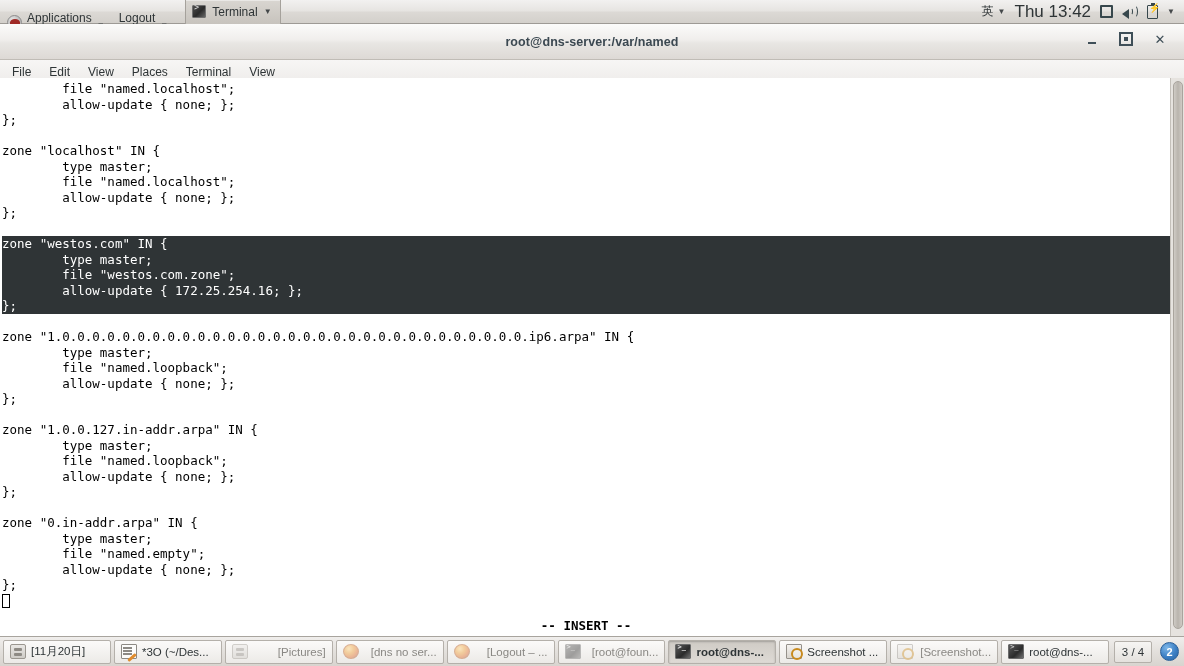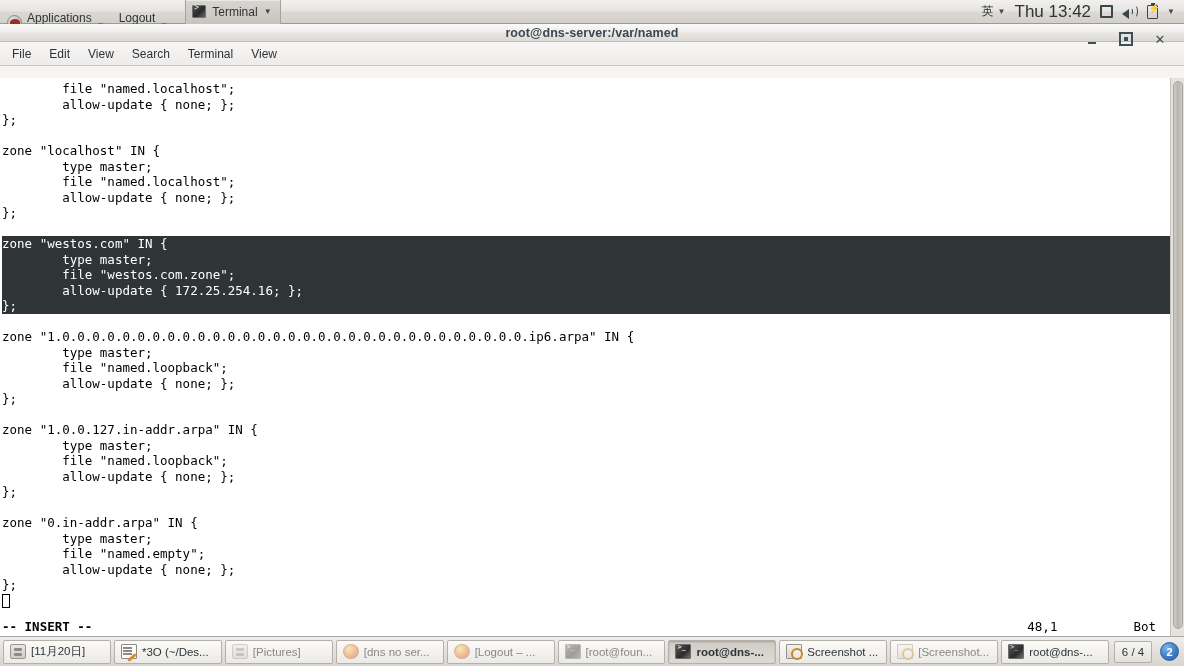--- a/index.html
+++ b/index.html
@@ -95,21 +95,21 @@
     font-size: 9px; color: #37474c; line-height: 1;
   }
 
   
   .window {
     position: absolute; top: 24px; left: 0;
     width: 1184px; height: 612px;
     background: #f6f5f4;
   }
   .titlebar {
-    height: 18px; width: 100%;
+    height: 36px; width: 100%;
     background: linear-gradient(to bottom, #fbfbfa 0%, #f0eeec 45%, #e8e6e3 55%, #ddd9d5 100%);
     border-bottom: 1px solid #c0bcb6;
     display: flex; align-items: center;
     position: relative;
   }
   .title-text {
     position: absolute; left: 0; right: 0; text-align: center;
     font-size: 12.5px; font-weight: bold; color: #3b4851;
     letter-spacing: .1px;
   }
@@ -172,21 +172,21 @@
     width: 8px; height: 14px;
     border: 1px solid #000; background: transparent;
     vertical-align: -3px;
   }
   .statusline {
     position: absolute; left: 0; bottom: 0;
     width: 1170px; height: 18px;
     font-family: "DejaVu Sans Mono", "Liberation Mono", monospace;
     font-size: 12.5px;
     color: #000; background: #ffffff;
-    display: flex; align-items: center;
+    display: flex; align-items: center; flex-direction: column;
   }
   .st-mode { font-weight: bold; padding-left: 2px; white-space: pre; }
   .st-flex { flex: 1 1 auto; }
   .st-pos { white-space: pre; margin-left: 44px; }
   .st-loc { white-space: pre; margin-left: 76px; margin-right: 14px; }
 
   .vscroll {
     width: 14px; height: 558px;
     background: #e6e3df;
     border-left: 1px solid #c4c0ba;
@@ -216,21 +216,21 @@
     background: linear-gradient(to bottom, #fbfaf9 0%, #eceae7 100%);
     border: 1px solid #b4b0aa; border-radius: 2px;
     white-space: nowrap; overflow: hidden;
     flex: 1 1 0; min-width: 0; max-width: 117px;
   }
   .task.active {
     background: linear-gradient(to bottom, #cfcbc5 0%, #dedad5 100%);
     box-shadow: inset 0 1px 2px rgba(0,0,0,.22);
     font-weight: bold;
   }
-  .task.dim { color: #8a8884; }
+  .task.dim { color: #8a8884; justify-content: space-between; }
   .task .lbl { overflow: hidden; text-overflow: ellipsis; }
   .tico { flex: 0 0 auto; width: 16px; height: 15px; position: relative; }
   .tico.files {
     background: linear-gradient(to bottom, #e9e7e4, #cfccc7);
     border: 1px solid #9a968f; border-radius: 2px;
   }
   .tico.files::before, .tico.files::after {
     content: ""; position: absolute; left: 3px; width: 8px; height: 3px;
     background: #8e8a84; border-radius: 1px;
   }
@@ -333,21 +333,21 @@
       <span class="win-btn btn-min"></span>
       <span class="win-btn btn-max"></span>
       <span class="win-btn btn-close">✕</span>
     </div>
   </div>
 
   <div class="menubar">
     <span class="mi">File</span>
     <span class="mi">Edit</span>
     <span class="mi">View</span>
-    <span class="mi">Search</span>
+    <span class="mi">Places</span>
     <span class="mi">Terminal</span>
     <span class="mi">View</span>
   </div>
 
   <div class="term-wrap">
     <div class="term" id="term-screen">
 
       <div class="line">        file "named.localhost";</div>
         <div class="line">        allow-update { none; };</div>
         <div class="line">};</div>
@@ -432,15 +432,15 @@
       <span class="lbl">Screenshot ...</span>
     </div>
     <div class="task dim">
       <span class="tico shot dimico"></span>
       <span class="lbl">[Screenshot...</span>
     </div>
     <div class="task">
       <span class="tico term2"></span>
       <span class="lbl">root@dns-...</span>
     </div>
-    <div class="ws-switcher">6 / 4</div>
+    <div class="ws-switcher">3 / 4</div>
     <div class="notif-badge">2</div>
   </div>
 
 </body></html>

